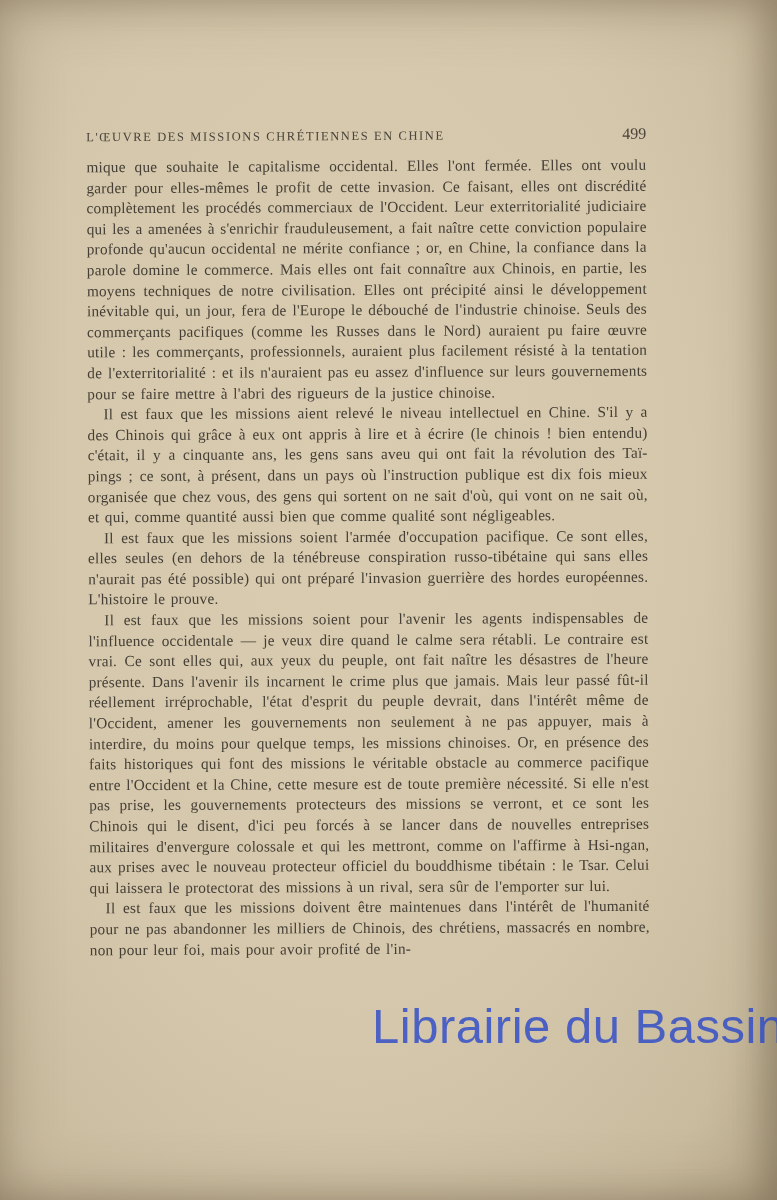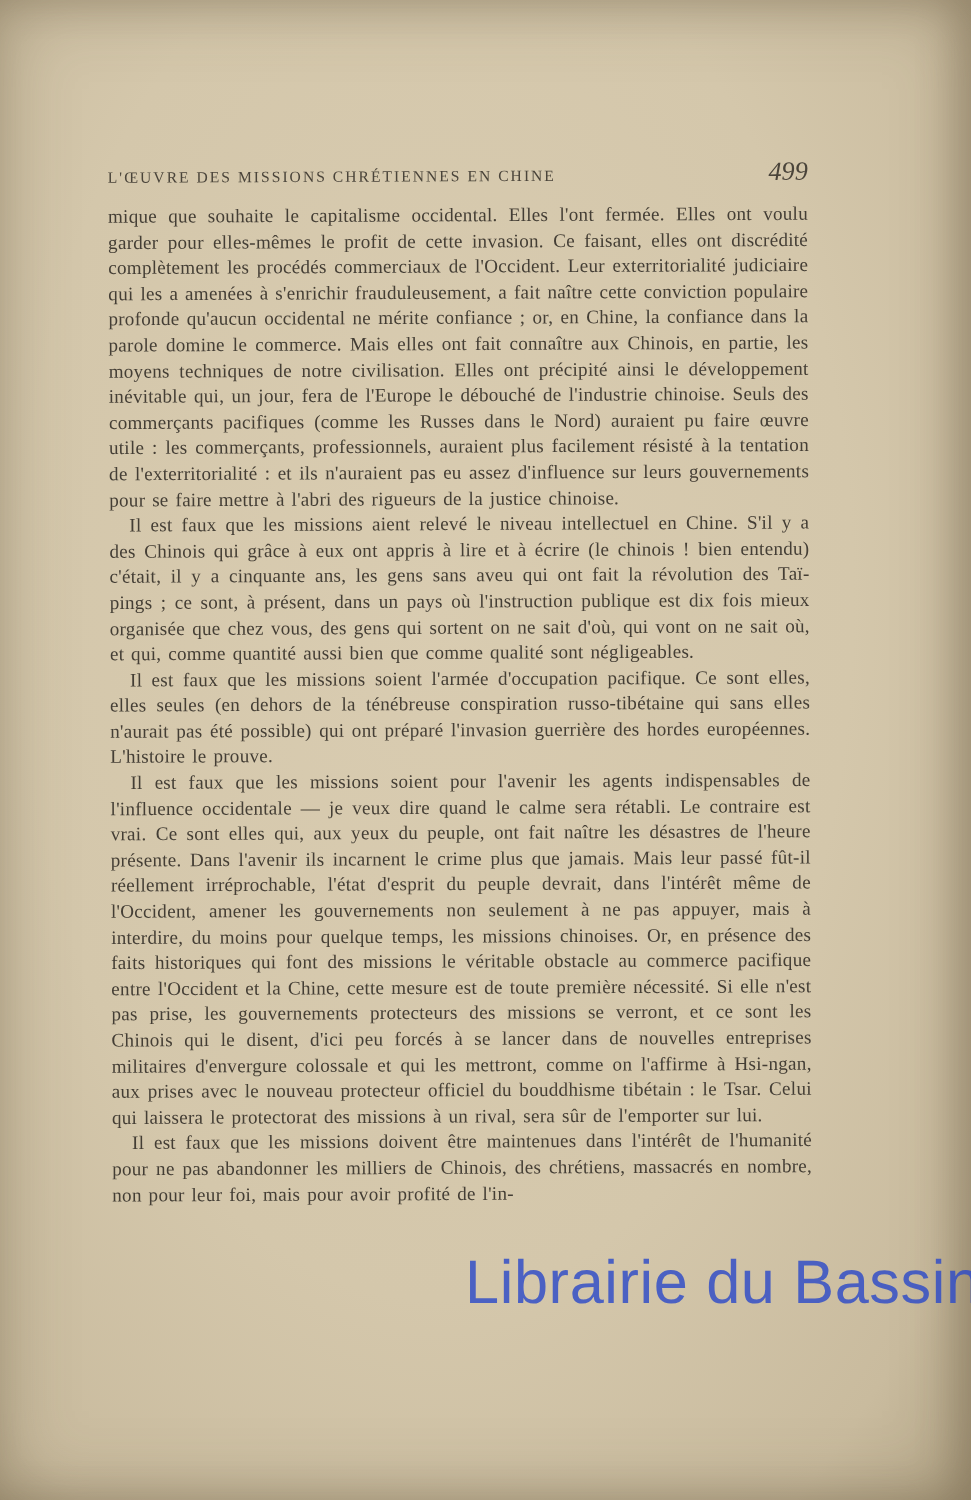--- a/index.html
+++ b/index.html
@@ -39,23 +39,22 @@
     font-size: 12.5px;
     letter-spacing: 1.6px;
     margin-bottom: 12px;
     color: #4a443a;
   }
   .running-header .title {
     font-variant: small-caps;
     text-transform: uppercase;
   }
   .running-header .folio {
-    font-size: 21px;
+    font-size: 16px;
     letter-spacing: 0;
-    font-style: italic;
   }
   .body-text p {
     margin: 0;
     font-size: 15.3px;
     line-height: 20.6px;
     text-align: justify;
     word-spacing: 1.5px;
     letter-spacing: 0.2px;
   }
   .body-text p.indent {

